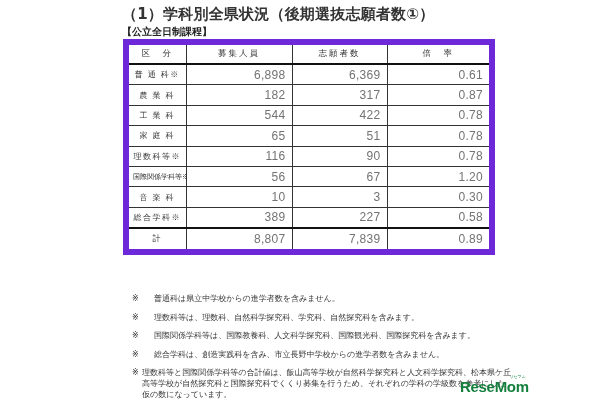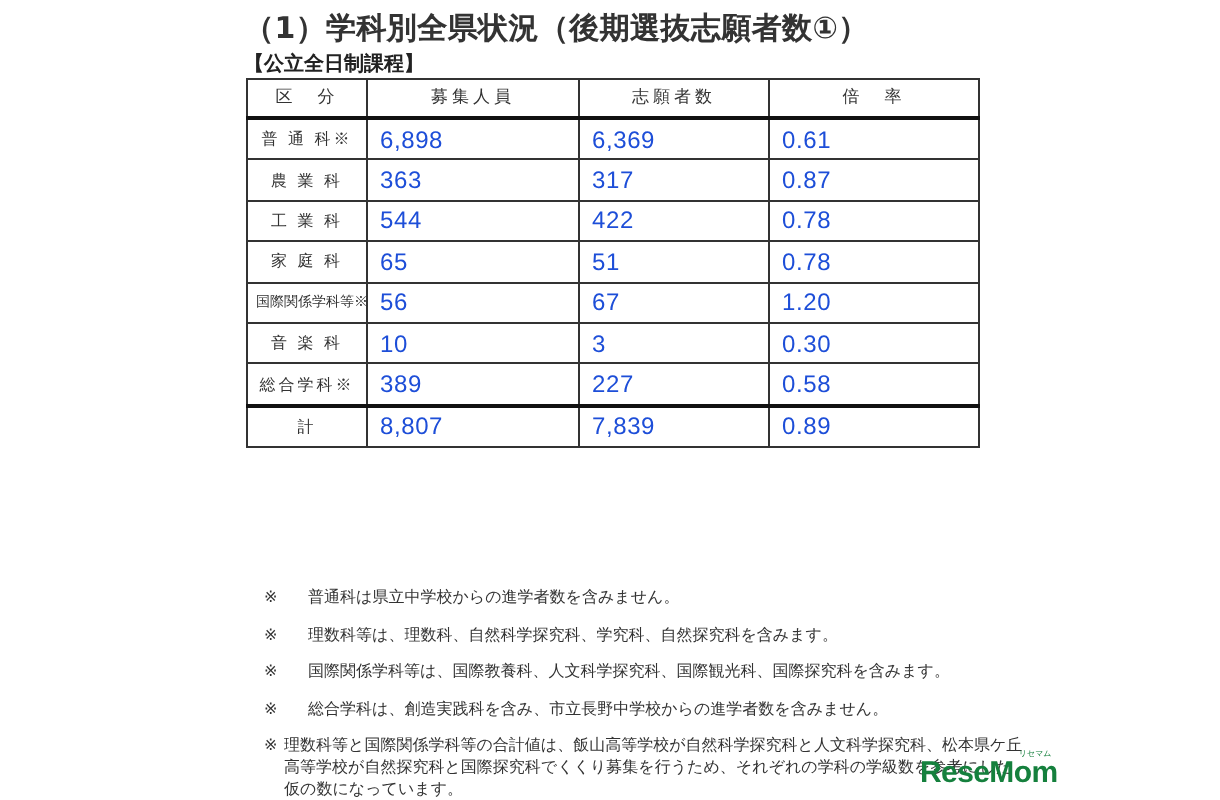--- a/index.html
+++ b/index.html
@@ -1,33 +1,33 @@
 <!DOCTYPE html>
 <html><head>
 <meta charset="utf-8">
 <style>
   html, body { margin:0; padding:0; background:#ffffff; }
   body { width:610px; height:400px; position:relative; overflow:hidden;
          font-family:"DejaVu Sans", sans-serif; color:#222; }
   .title { position:absolute; left:122px; top:5px; font-size:15px; font-weight:bold; color:#333; letter-spacing:0.2px; }
   .subtitle { position:absolute; left:122px; top:25px; font-size:10px; font-weight:bold; color:#222; }
   table.data { position:absolute; left:123px; top:39px; width:366px; border-collapse:collapse;
-               border:1px solid #6d28d9; table-layout:fixed; }
+               border:6px solid #6d28d9; table-layout:fixed; }
   table.data col.c0 { width:60px; }
   table.data col.c1 { width:106px; }
   table.data col.c2 { width:95px; }
   table.data col.c3 { width:105px; }
   table.data th, table.data td { border:1px solid #333; height:19.4px; padding:0 6px; font-size:11px;
                font-family:"Liberation Sans", sans-serif; white-space:nowrap; overflow:hidden; }
   table.data th { font-size:8.5px; font-weight:normal; text-align:center; color:#333;
                   font-family:"DejaVu Sans", sans-serif; letter-spacing:2px; border-bottom:2px solid #111; height:18px; }
-  table.data td.label { text-align:center; font-size:8px; color:#333; font-family:Liberation Sans, sans-serif;
+  table.data td.label { text-align:center; font-size:8px; color:#333; font-family:Liberation Serif, serif;
                         letter-spacing:1.5px; padding:0 4px; }
   table.data td.label.tight { letter-spacing:0; font-size:7px;text-align:right; }
-  table.data td.num { font-size:12px; color:#1d4ed8; letter-spacing:0.3px; }
+  table.data td.num { text-align:right; font-size:12px; color:#737373; letter-spacing:0.3px; }
   table.data tr.total td { border-top:2px solid #111; }
   .notes { position:absolute; left:132px; top:293px; width:380px; font-size:8px; color:#333; }
   .note { display:flex; margin-bottom:7.5px; line-height:11px; }
   .note .mark { width:22px; flex:none; }
   .note .text { flex:1; }
   .note.multi { margin-top:2px; }
   .note.multi .mark { width:10px; }
   .logo { position:absolute; left:460px; top:378px; font-family:Liberation Sans, sans-serif; font-weight:bold;
           font-size:15px; color:#15803d; letter-spacing:-0.3px;text-align:center; }
   .logo small { position:absolute; right:3px; top:-4px; font-size:4px; font-weight:normal; letter-spacing:0; }
@@ -55,34 +55,40 @@
   </thead>
   <tbody>
     <tr>
       <td class="label">普 通 科※</td>
       <td class="num">6,898</td>
       <td class="num">6,369</td>
       <td class="num">0.61</td>
     </tr>
     <tr>
       <td class="label">農 業 科</td>
-      <td class="num">363</td>
+      <td class="num">182</td>
       <td class="num">317</td>
       <td class="num">0.87</td>
     </tr>
     <tr>
       <td class="label">工 業 科</td>
       <td class="num">544</td>
       <td class="num">422</td>
       <td class="num">0.78</td>
     </tr>
     <tr>
       <td class="label">家 庭 科</td>
       <td class="num">65</td>
       <td class="num">51</td>
+      <td class="num">0.78</td>
+    </tr>
+    <tr>
+      <td class="label">理数科等※</td>
+      <td class="num">116</td>
+      <td class="num">90</td>
       <td class="num">0.78</td>
     </tr>
     <tr>
       <td class="label tight">国際関係学科等※</td>
       <td class="num">56</td>
       <td class="num">67</td>
       <td class="num">1.20</td>
     </tr>
     <tr>
       <td class="label">音 楽 科</td>

